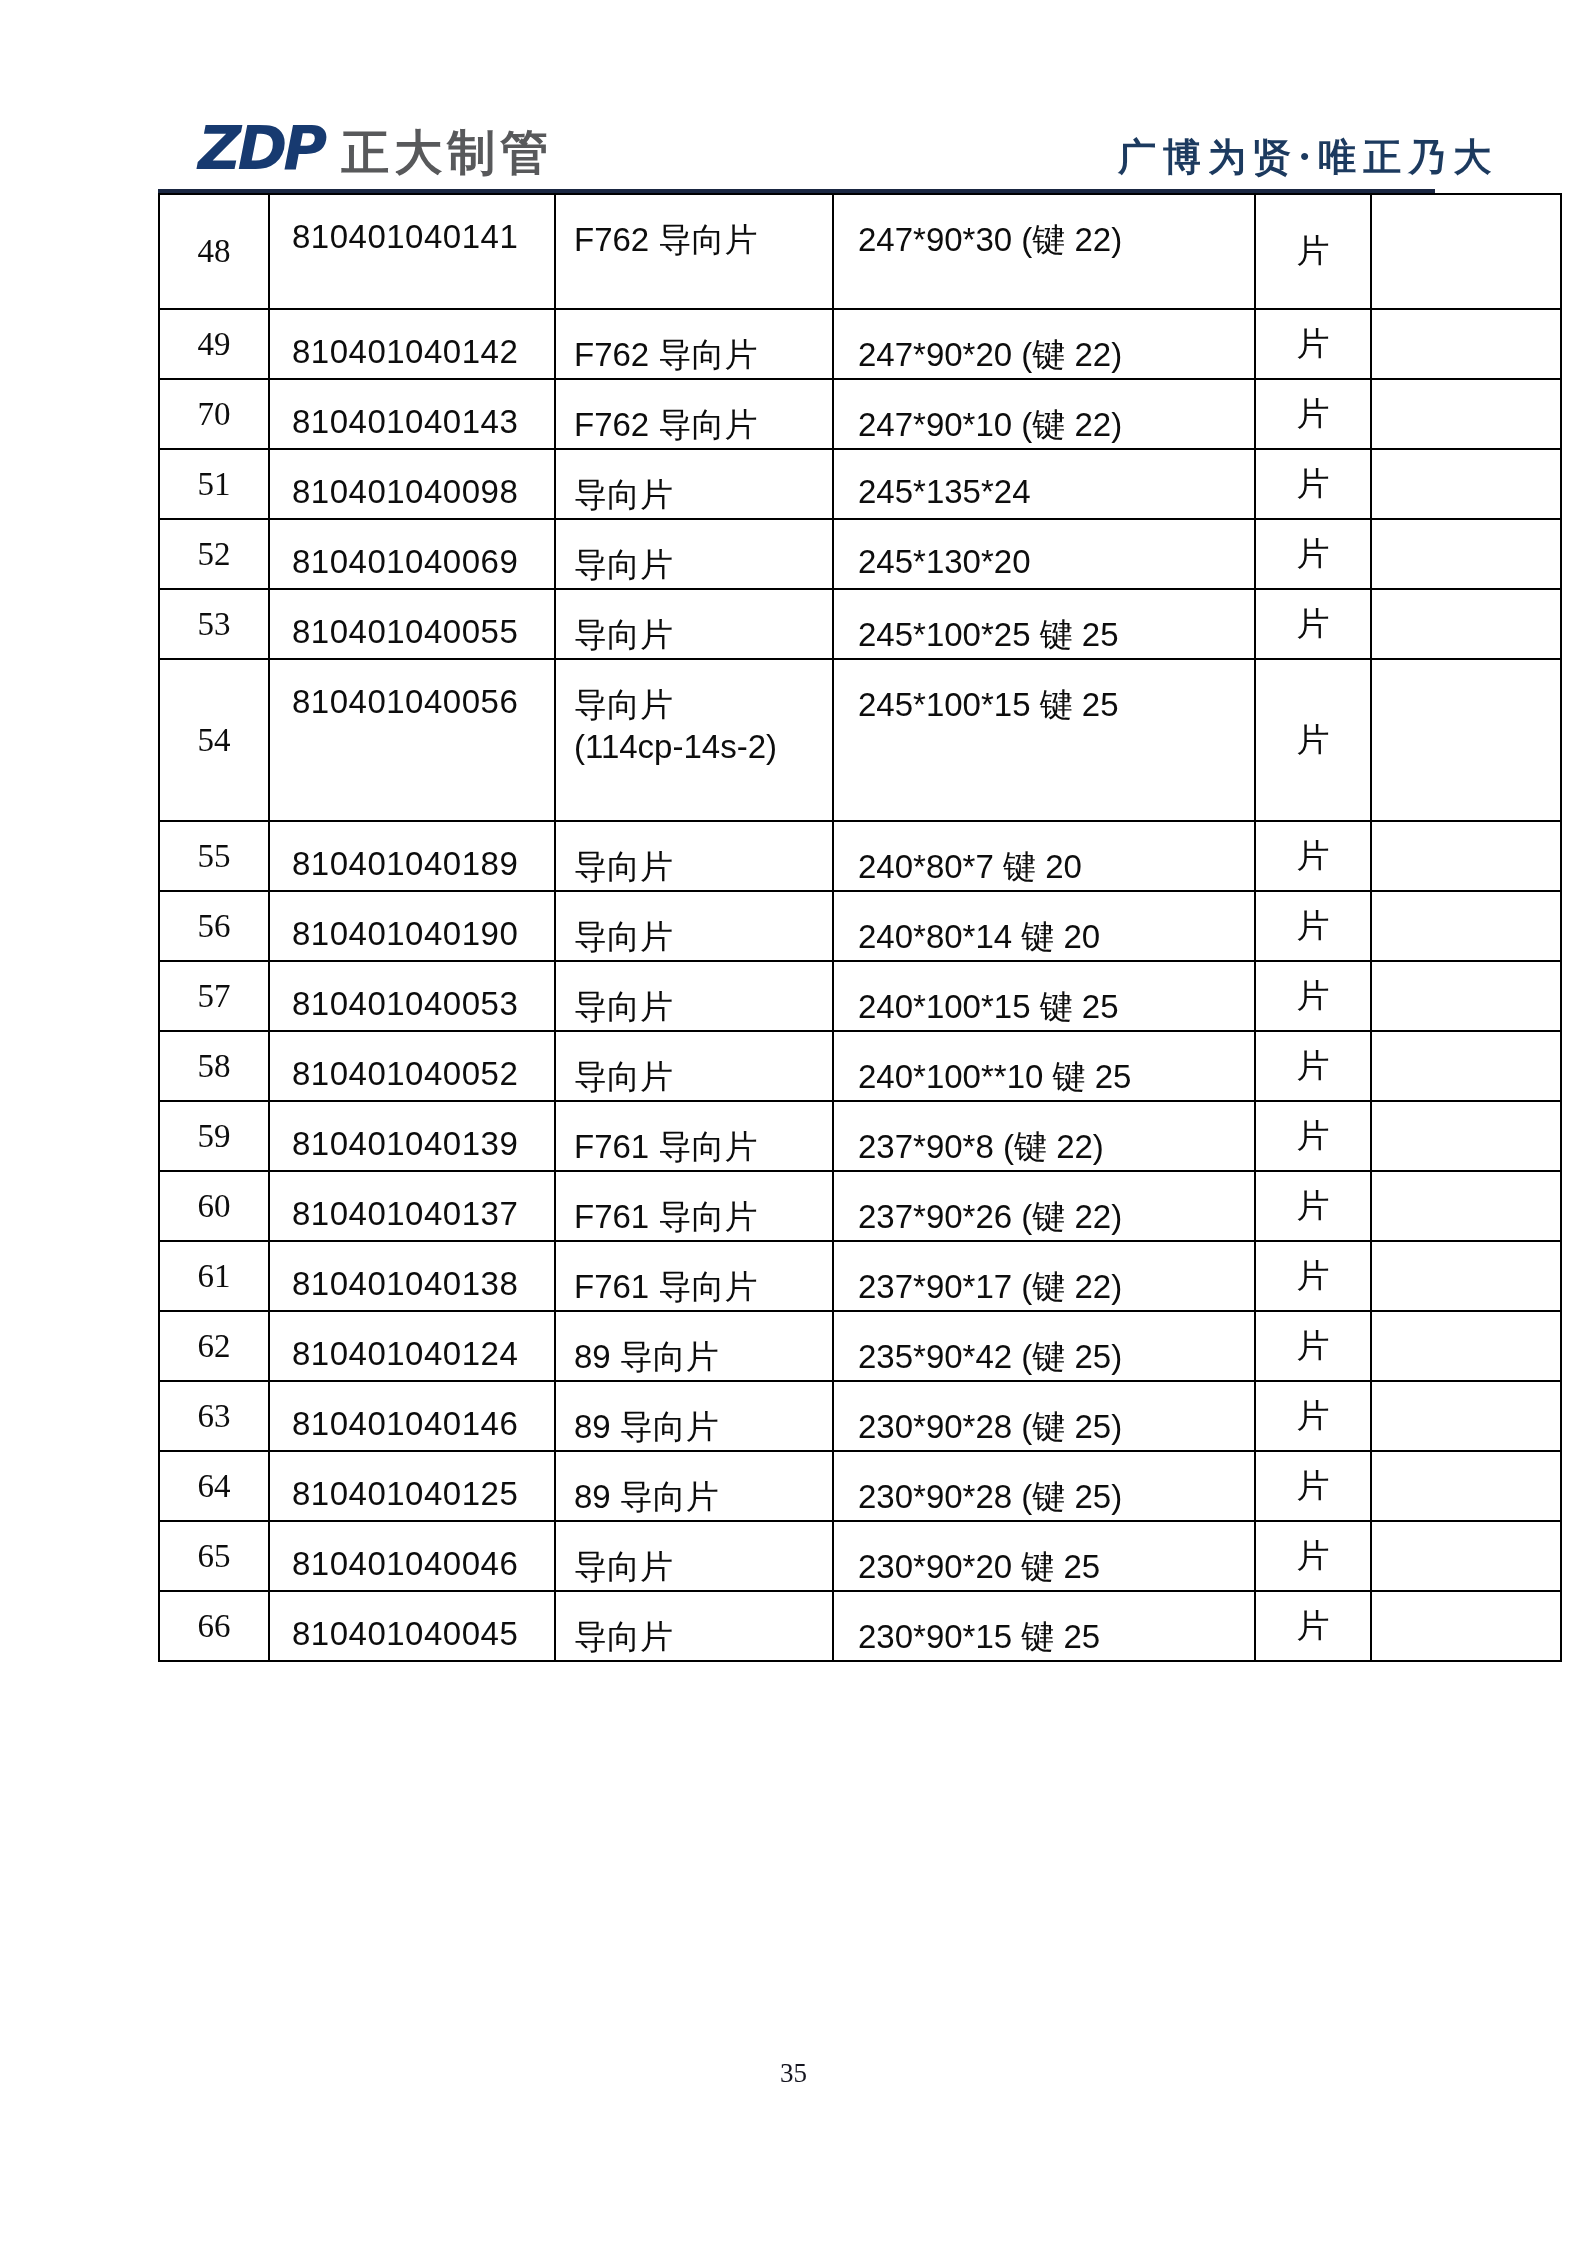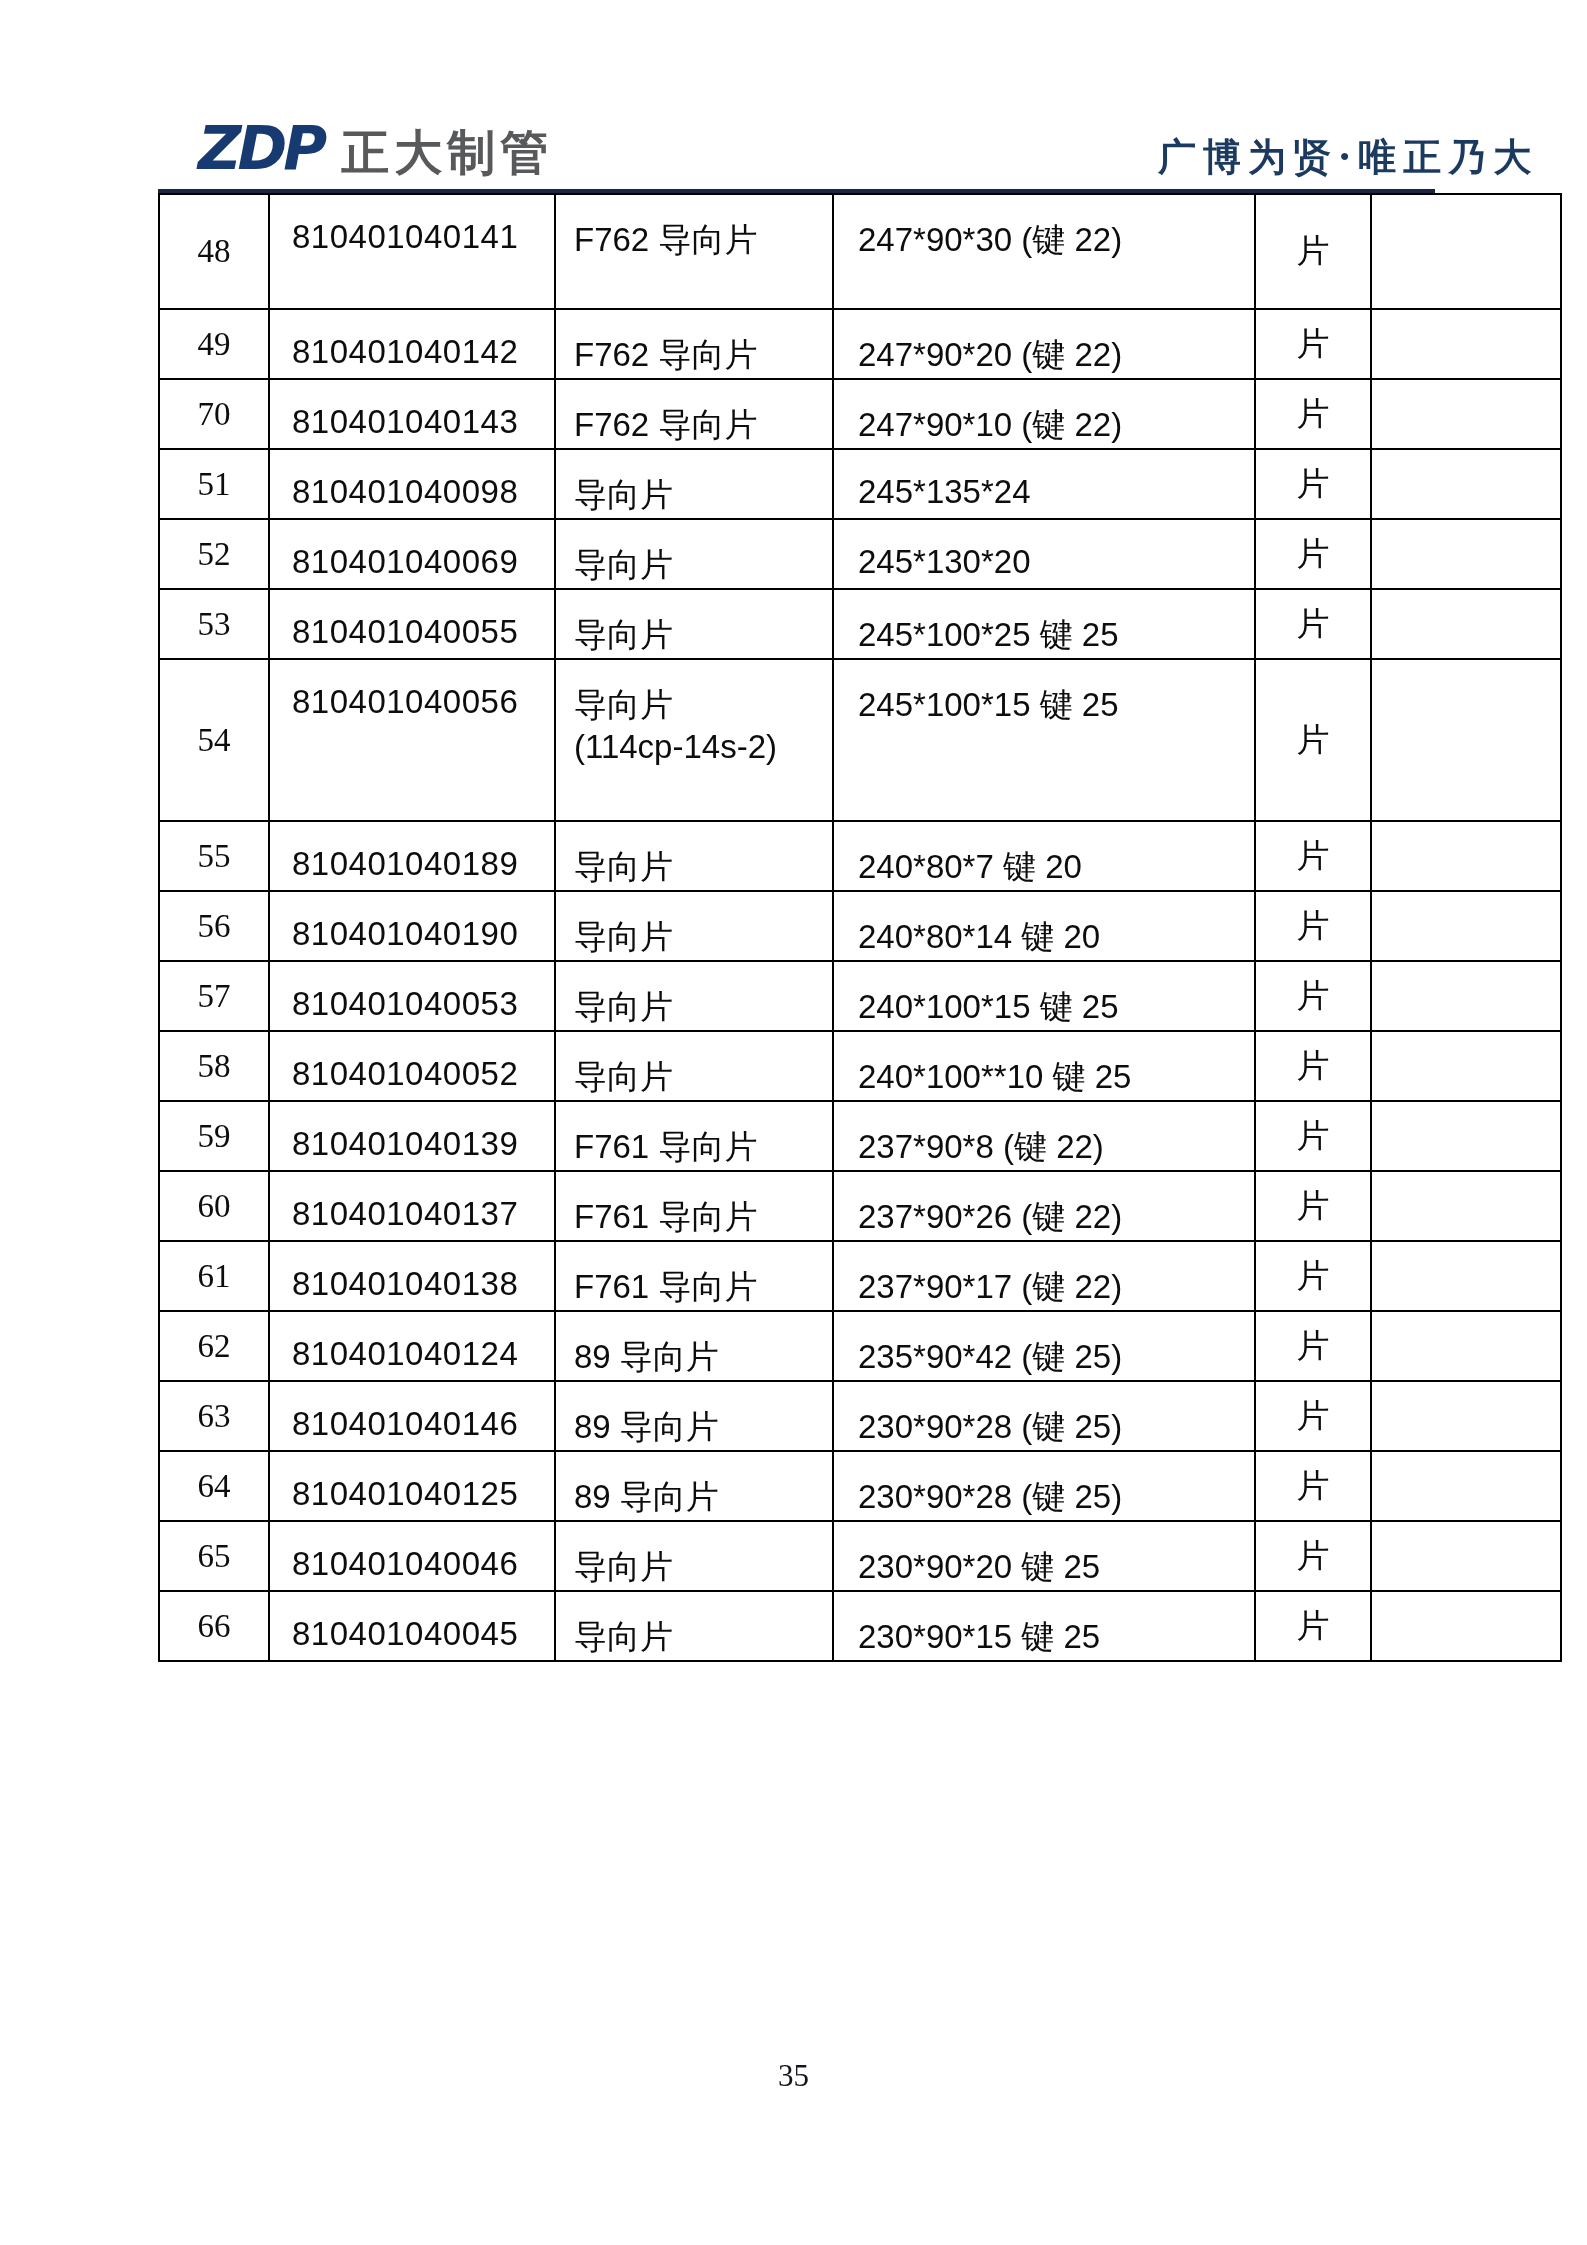--- a/index.html
+++ b/index.html
@@ -23,21 +23,21 @@
   }
   .logo-company{
     font-size:48px;font-weight:700;color:#58595b;
     letter-spacing:5px;line-height:1.05;
     font-family:"Liberation Sans",sans-serif;
   }
   .slogan{
     position:absolute;left:1118px;top:136px;
     font-family:"DejaVu Serif","Liberation Serif",serif;
     font-size:38px;font-weight:700;color:#1c3a5f;
-    letter-spacing:7px;white-space:nowrap;line-height:1.1;margin-left:40px;
+    letter-spacing:7px;white-space:nowrap;line-height:1.1;
   }
   
   .header-rule{
     position:absolute;left:158px;top:189px;width:1277px;height:6px;
     background:#1a2742;
   }
 
   
   table.parts{
     position:absolute;left:158px;top:193px;
@@ -71,21 +71,21 @@
     width:116px;text-align:center;vertical-align:middle;font-size:34px;
   }
   td.cell-note{width:190px;}
   .name-line2{}
 
   
   .page-number{
     position:absolute;left:0;top:2058px;width:1587px;
     text-align:center;
     font-family:"Liberation Serif",serif;
-    font-size:31px;color:#15151f;
+    font-size:27px;color:#15151f;
   }
 </style>
 </head>
 <body>
 
 <div class="header">
   <div class="logo-row">
     <span class="logo-zdp">ZDP</span>
     <span class="logo-company">正大制管</span>
   </div>

